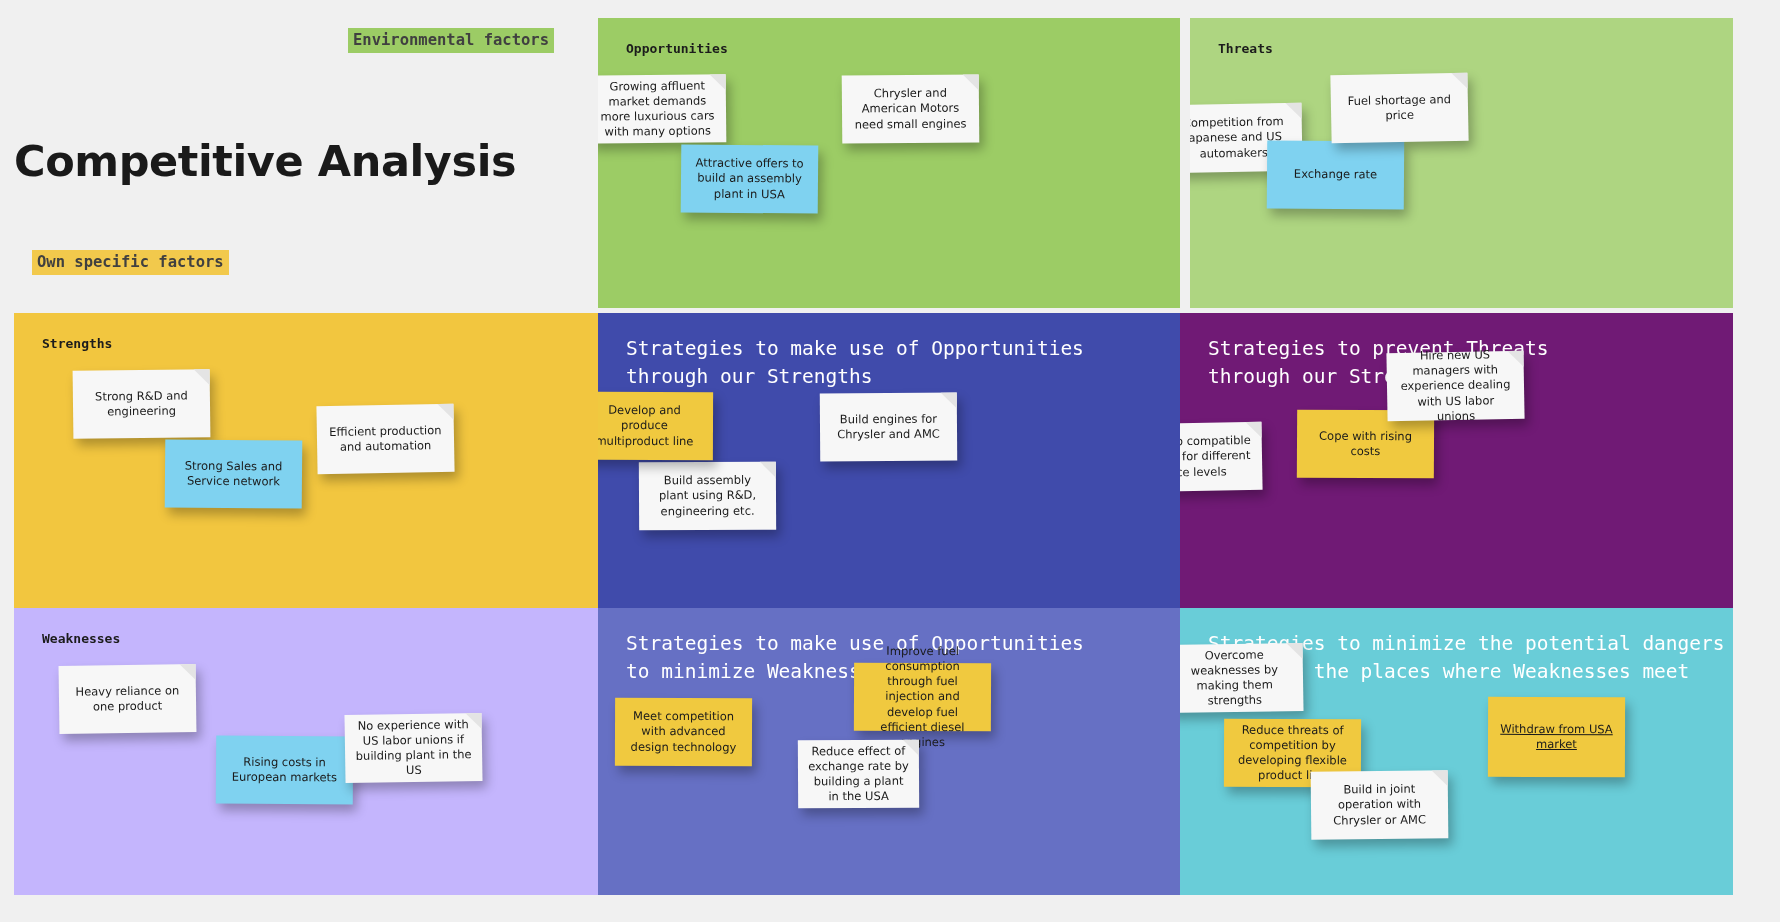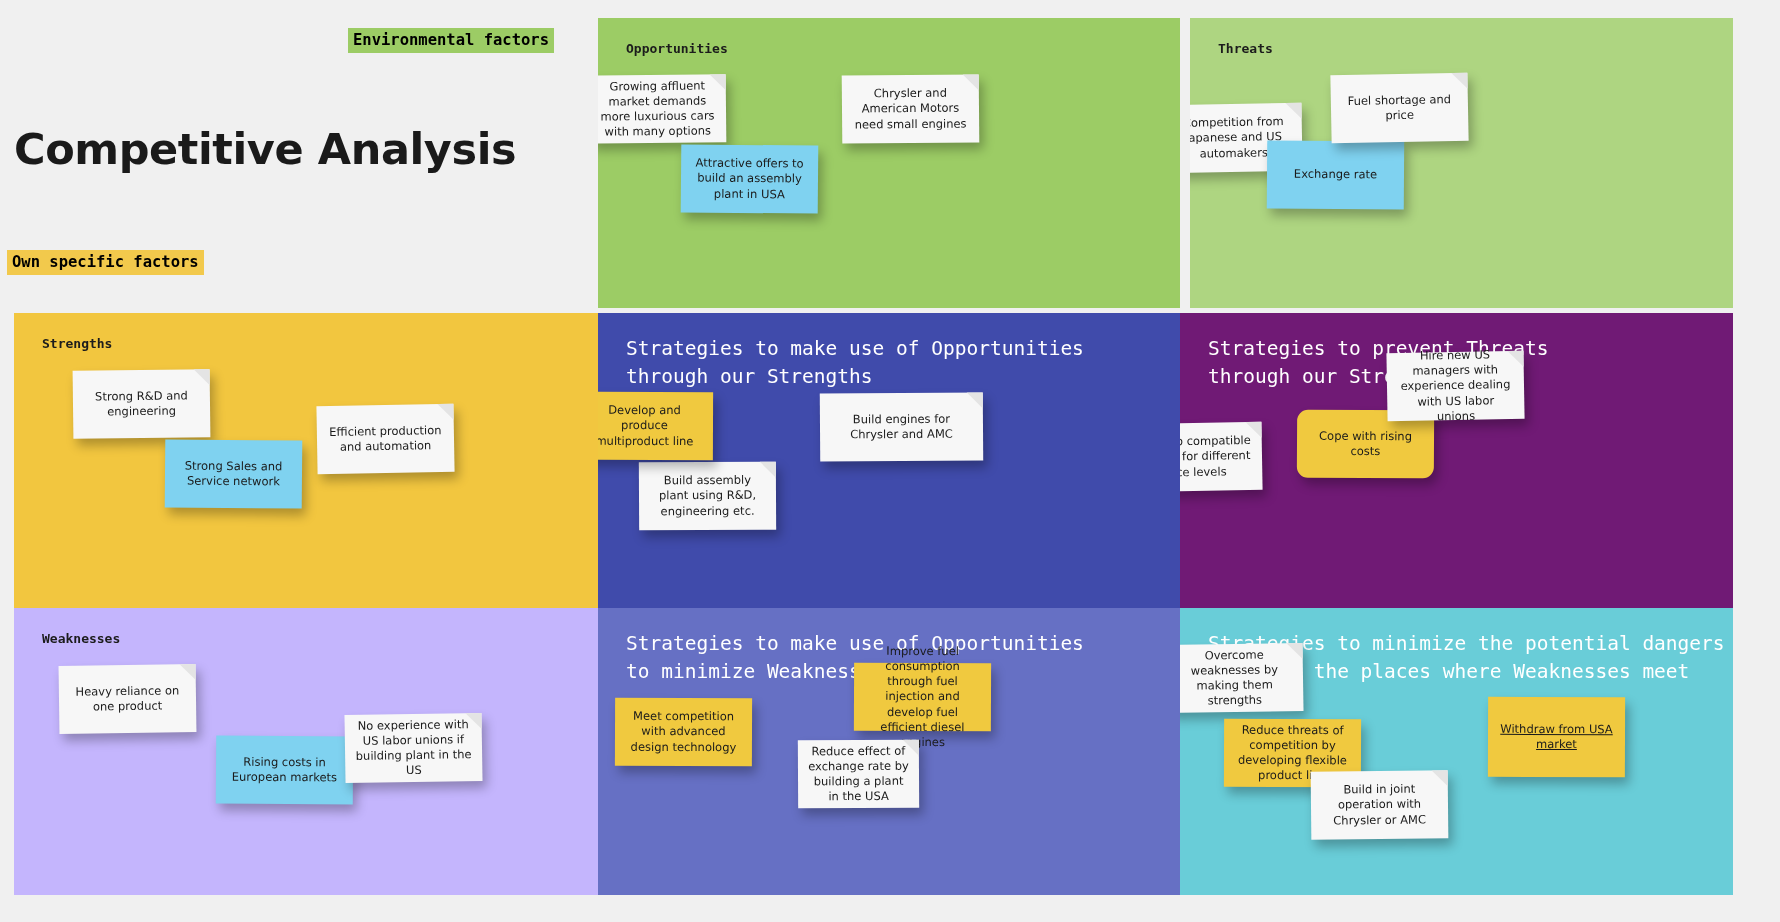--- a/index.html
+++ b/index.html
@@ -46,41 +46,41 @@
     font-family: "DejaVu Sans Mono", "Liberation Mono", monospace;
     font-size: 19.5px;
     font-weight: 400;
     color: #ffffff;
   }
 
   
   #headline {
     position: absolute;
     left: 14px;
-    top: 124px;
+    top: 136px;
     font-family: "DejaVu Sans", "Liberation Sans", sans-serif;
     font-size: 43px;
     font-weight: 700;
     color: #1a1a1a;
     letter-spacing: -0.4px;
   }
 
   
   .chip {
     position: absolute;
     font-family: "DejaVu Sans Mono", "Liberation Mono", monospace;
     font-size: 15.5px;
     font-weight: 700;
-    color: #000000;
+    color: #404040;
     padding: 3px 5px 4px 5px;
     white-space: nowrap;
   }
 
   #chip-env  { left: 348px; top: 28px;  background: #9ccc65; }
-  #chip-own  { left: 7px;  top: 250px; background: #f2c94c; }
+  #chip-own  { left: 32px;  top: 250px; background: #f2c94c; }
 
   
   .note {
     position: absolute;
     display: flex;
     align-items: center;
     justify-content: center;
     text-align: center;
     padding: 6px 10px;
     font-family: "DejaVu Sans", "Liberation Sans", sans-serif;
@@ -169,34 +169,34 @@
 through our Strengths</div>
 
     <div class="note note-white" style="left:41px; top:149px; width:137px; height:68px; transform:rotate(-0.3deg);">
       <span>Build assembly plant using R&amp;D, engineering etc.</span>
     </div>
 
     <div class="note note-yellow" style="left:-22px; top:79px; width:137px; height:68px; transform:rotate(0.2deg);">
       <span>Develop and produce multiproduct line</span>
     </div>
 
-    <div class="note note-white" style="left:222px; top:80px; width:163px; height:68px; transform:rotate(-0.4deg);">
+    <div class="note note-white" style="left:222px; top:80px; width:137px; height:68px; transform:rotate(-0.4deg);">
       <span>Build engines for Chrysler and AMC</span>
     </div>
   </div>
 
   <div class="quad" style="left:1180px; top:313px; width:553px; height:295px; background:#701a75;">
     <div class="quad-title title-mono-light">Strategies to prevent Threats
 through our Strengths</div>
 
     <div class="note note-white" style="left:-55px; top:110px; width:137px; height:68px; transform:rotate(-1deg);">
       <span>Develop compatible models for different price levels</span>
     </div>
 
-    <div class="note note-yellow" style="left:117px; top:97px; width:137px; height:68px; transform:rotate(0.3deg);border-radius:11px;">
+    <div class="note note-yellow" style="left:117px; top:97px; width:137px; height:68px; transform:rotate(0.3deg);">
       <span>Cope with rising costs</span>
     </div>
 
     <div class="note note-white" style="left:207px; top:39px; width:137px; height:68px; transform:rotate(-1deg);">
       <span>Hire new US managers with experience dealing with US labor unions</span>
     </div>
   </div>
 
   <div class="quad" style="left:14px; top:608px; width:584px; height:287px; background:#c4b5fd;">
     <div class="quad-title title-mono">Weaknesses</div>

